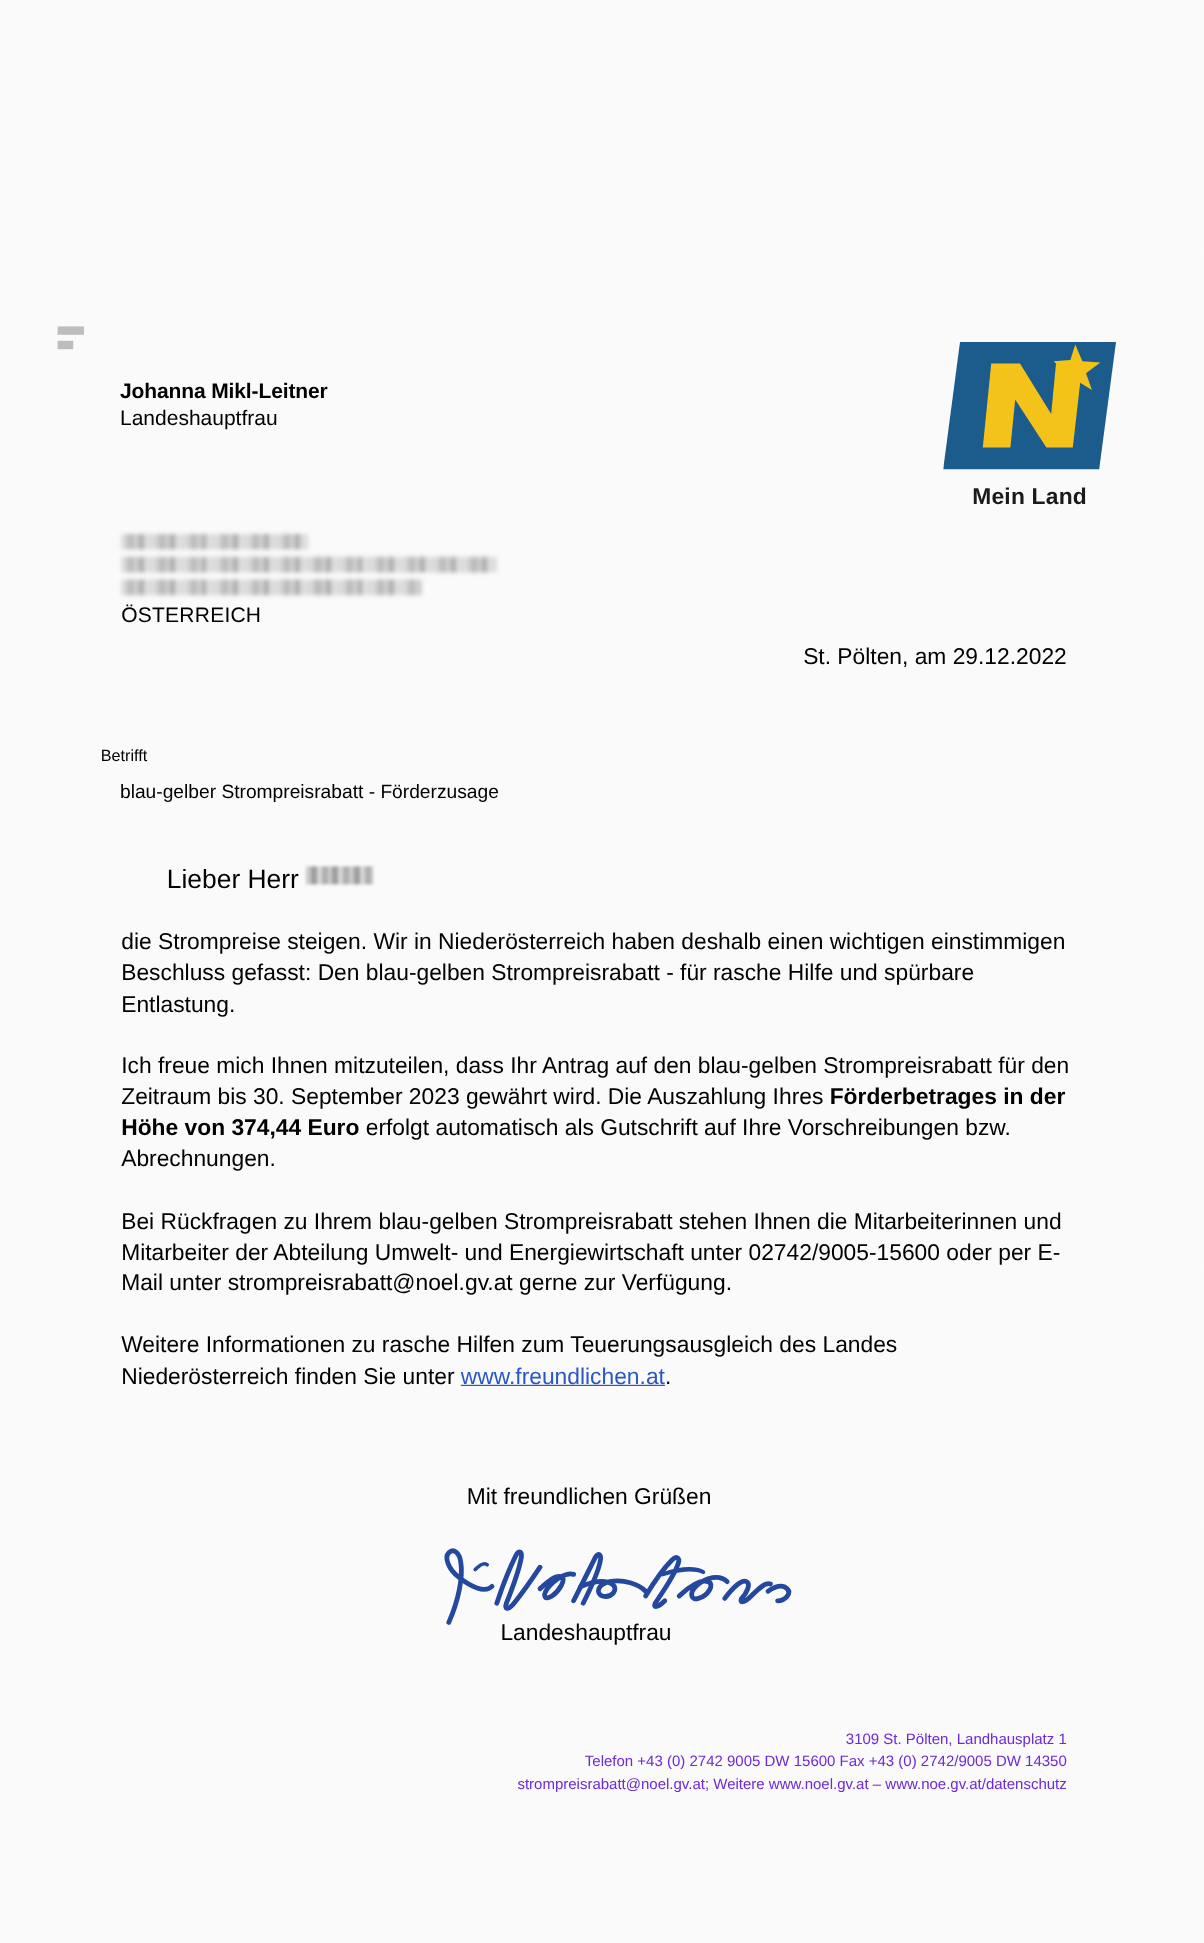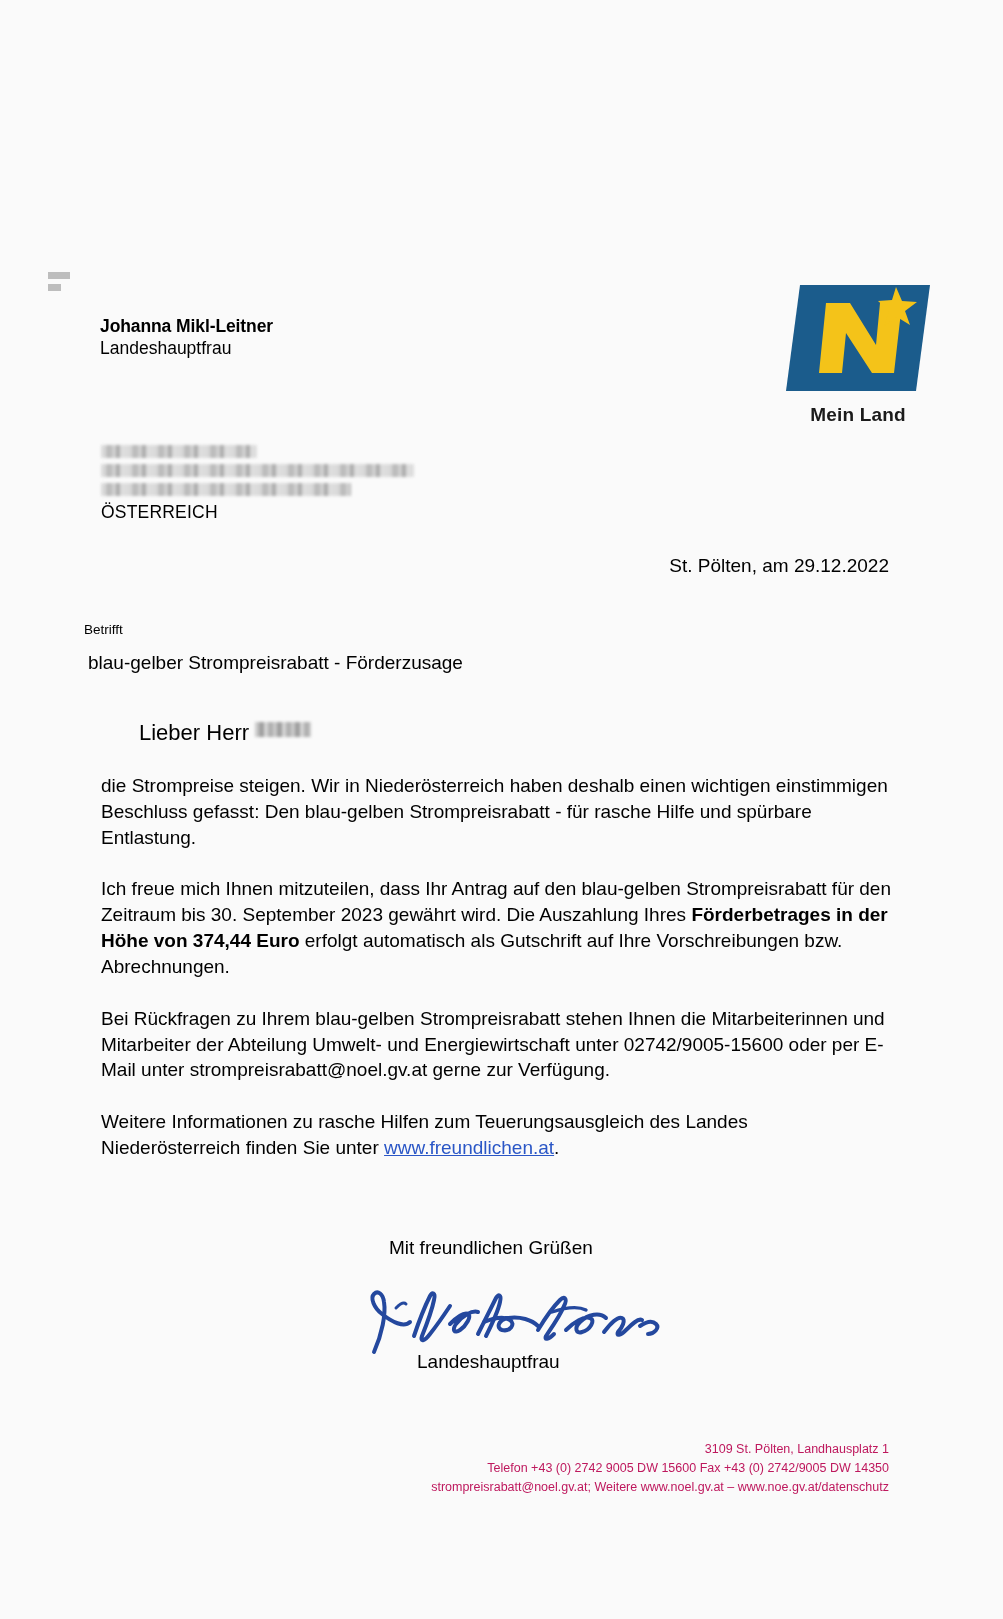--- a/index.html
+++ b/index.html
@@ -102,38 +102,38 @@
   .address-country {
     font-size: 17.5px;
     letter-spacing: .2px;
     margin-top: 3px;
   }
 
   
   .dateline {
     position: absolute;
     right: 114px;
-    top: 555px;
+    top: 537px;
     font-size: 19px;
     white-space: nowrap;
     margin-left: 48px;
   }
 
   
   .subject-label {
     position: absolute;
     left: 84px;
     top: 622px;
     font-size: 13.5px;
   }
   .subject-text {
     position: absolute;
-    left: 88px;
+    left: 100px;
     top: 652px;
-    font-size: 19px;
+    font-size: 16px;
     white-space: nowrap;
   }
 
   
   .salutation {
     position: absolute;
     left: 101px;
     top: 720px;
     font-size: 22px;
     display: flex;
@@ -200,21 +200,21 @@
   }
 
   
   .footer {
     position: absolute;
     right: 114px;
     top: 1440px;
     text-align: right;
     font-size: 12.5px;
     line-height: 1.52;
-    color: #be185d;
+    color: #6d28d9;
   }
   .footer div { white-space: nowrap; }
 </style>
 </head>
 <body>
 
 <div class="page">
   <div class="sheet">
 
     <div class="scan-mark m1"></div>

